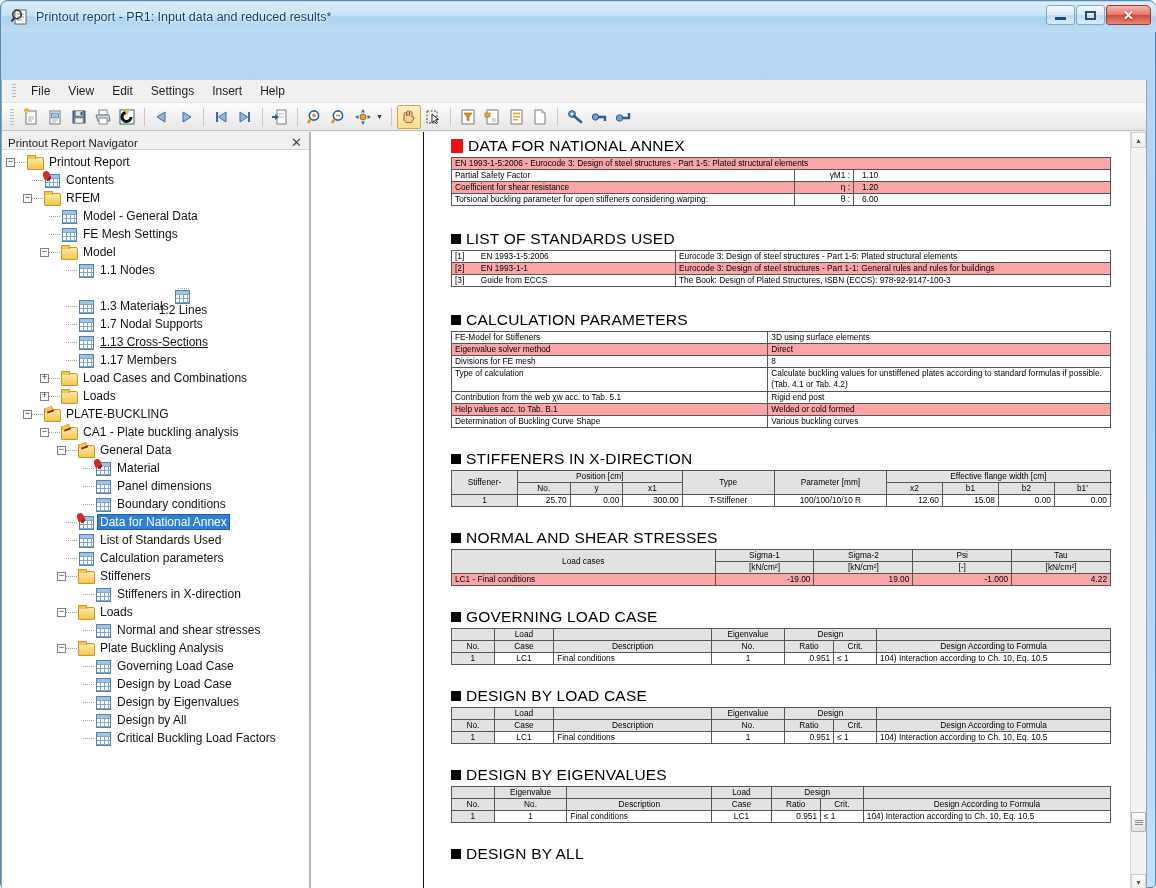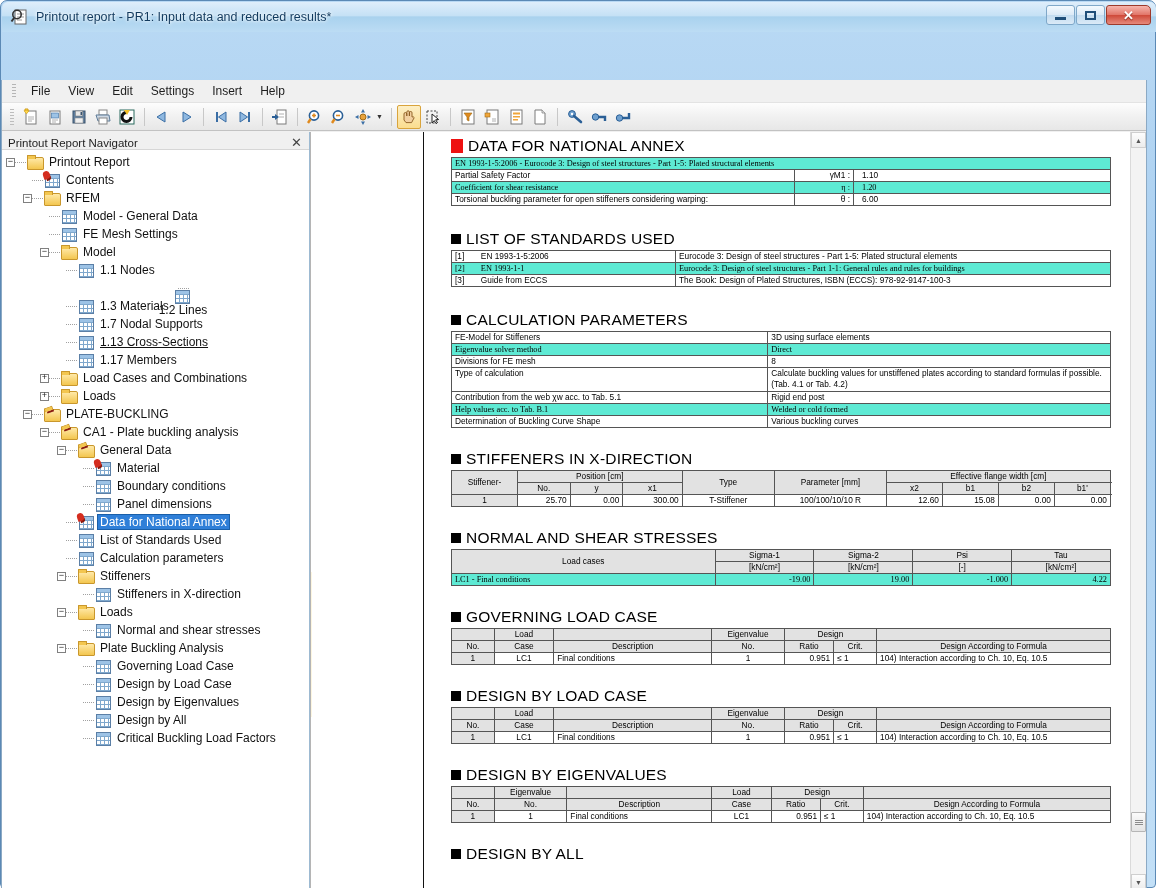--- a/index.html
+++ b/index.html
@@ -175,21 +175,21 @@
     font-family:"Liberation Sans", sans-serif; font-weight:400;
   }
   table.rt {
     border-collapse:collapse; width:100%;
     font-size:8.3px; color:#000; table-layout:fixed;
   }
   table.rt td, table.rt th {
     border:1px solid #555; padding:0px 3px; line-height:11px; height:11px;
     font-weight:normal; vertical-align:middle; overflow:hidden; white-space:nowrap;
   }
-  tr.grey td { background:#5eead4;font-family:Liberation Serif, serif; }
+  tr.grey td { background:#fca5a5; }
   tr.hdr td, tr.hdr th { background:#e2e2e2; text-align:center; }
   td.c { text-align:center; }
   td.r { text-align:right; }
   .leftrule { position:absolute; left:112px; top:0; width:1px; height:795px; background:#111; }
   .fig2 { position:absolute; left:-117px; top:440px; width:118px; height:145px;
           background:#fdf6e0; }
 
   
   .vscroll {
     position:absolute; right:0; top:0; width:16px; bottom:17px;
@@ -561,27 +561,27 @@
             <div class="node" style="padding-left: 72px;">
               <span class="expander none"></span>
               <span class="dotline"></span>
               <span class="icn table pin"></span>
               <span class="lbl">Material</span>
             </div>
             <div class="node" style="padding-left: 72px;">
               <span class="expander none"></span>
               <span class="dotline"></span>
               <span class="icn table"></span>
+              <span class="lbl">Panel dimensions</span>
+            </div>
+            <div class="node" style="padding-left: 72px;">
+              <span class="expander none"></span>
+              <span class="dotline"></span>
+              <span class="icn table"></span>
               <span class="lbl">Boundary conditions</span>
-            </div>
-            <div class="node" style="padding-left: 72px;">
-              <span class="expander none"></span>
-              <span class="dotline"></span>
-              <span class="icn table"></span>
-              <span class="lbl">Panel dimensions</span>
             </div>
             <div class="node selected" style="padding-left: 55px;">
               <span class="expander none"></span>
               <span class="dotline"></span>
               <span class="icn table pin"></span>
               <span class="lbl">Data for National Annex</span>
             </div>
             <div class="node" style="padding-left: 55px;">
               <span class="expander none"></span>
               <span class="dotline"></span>

